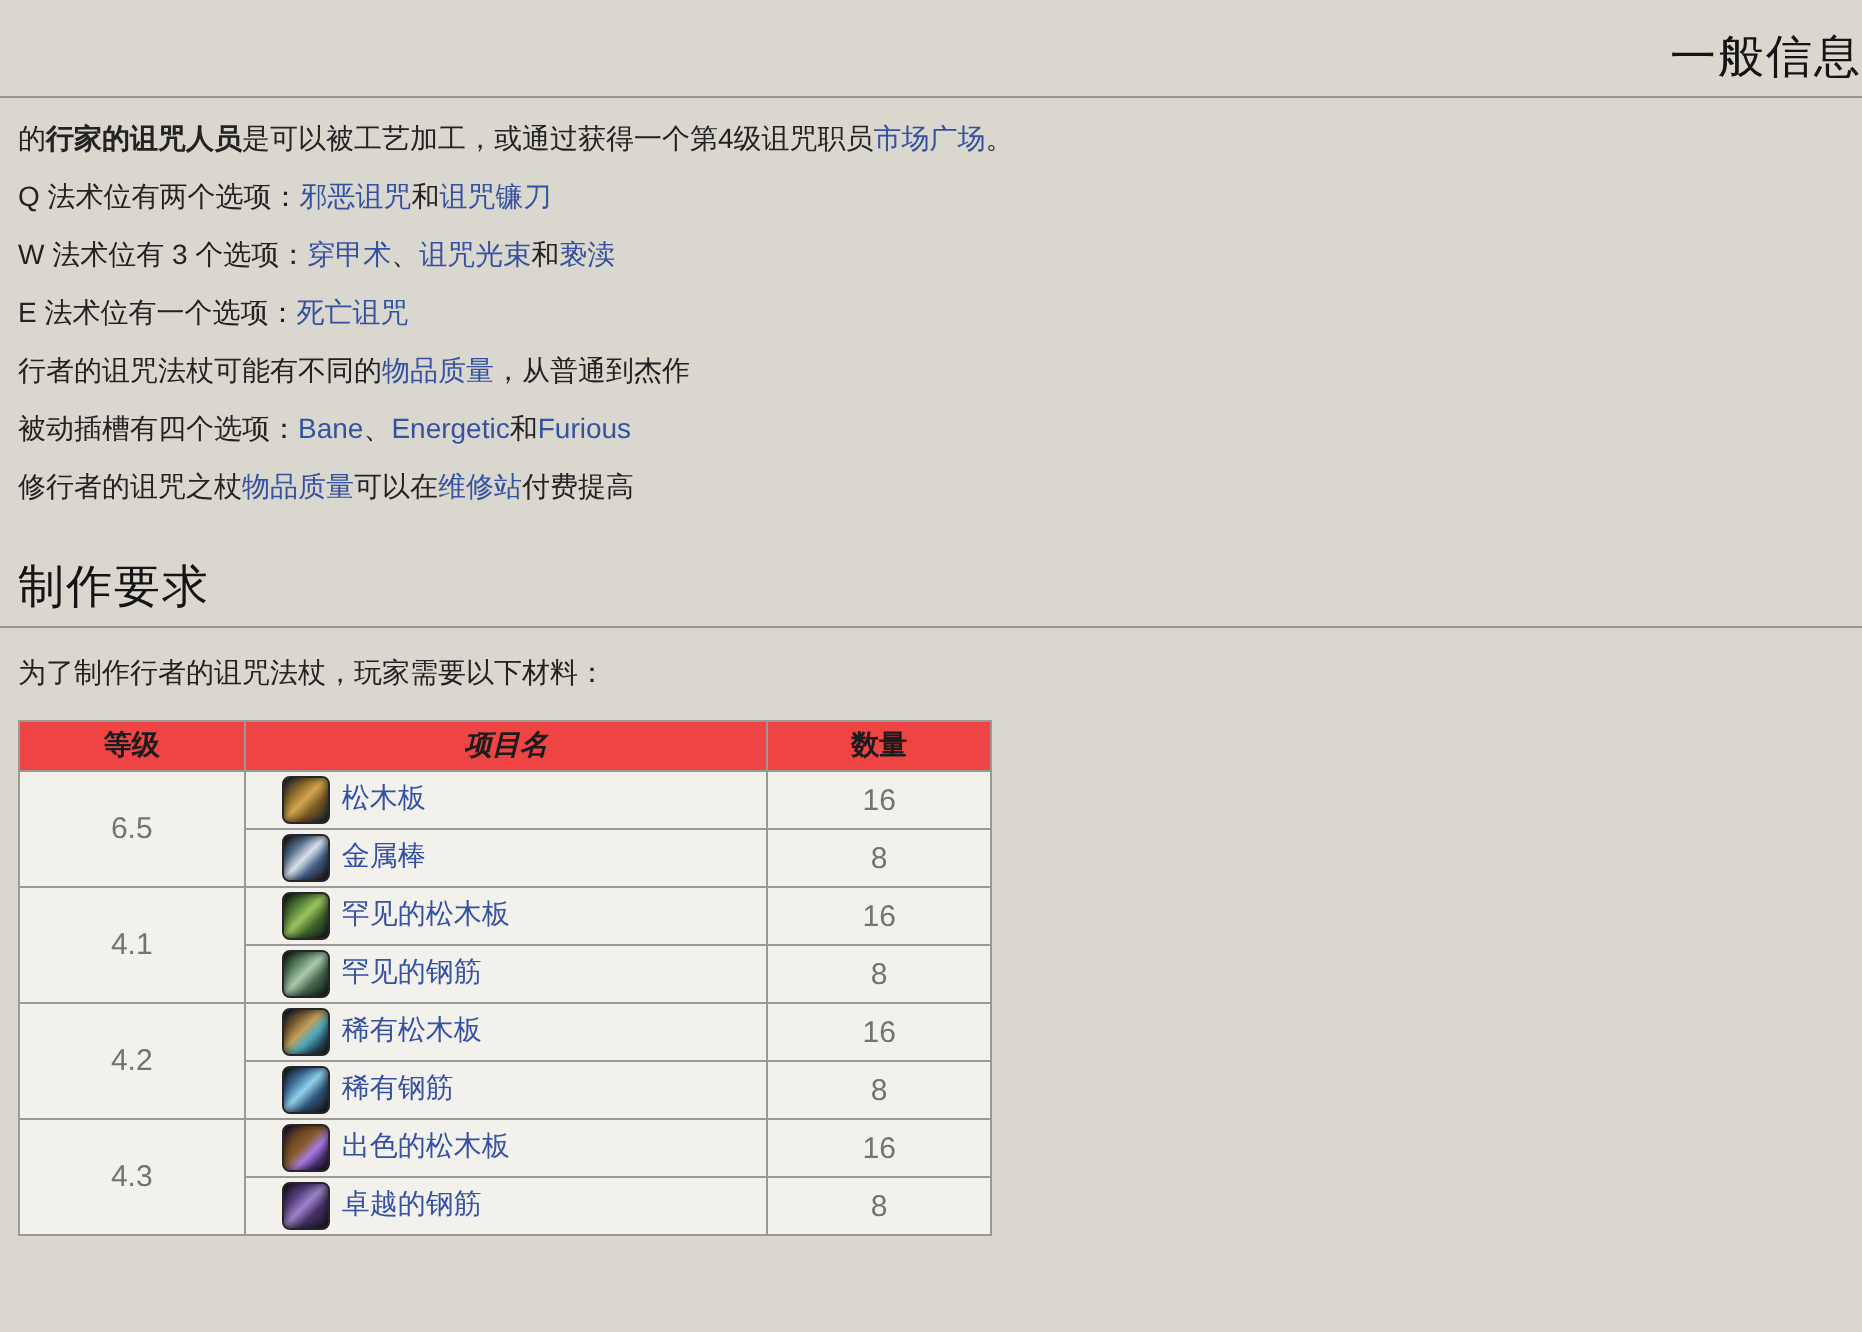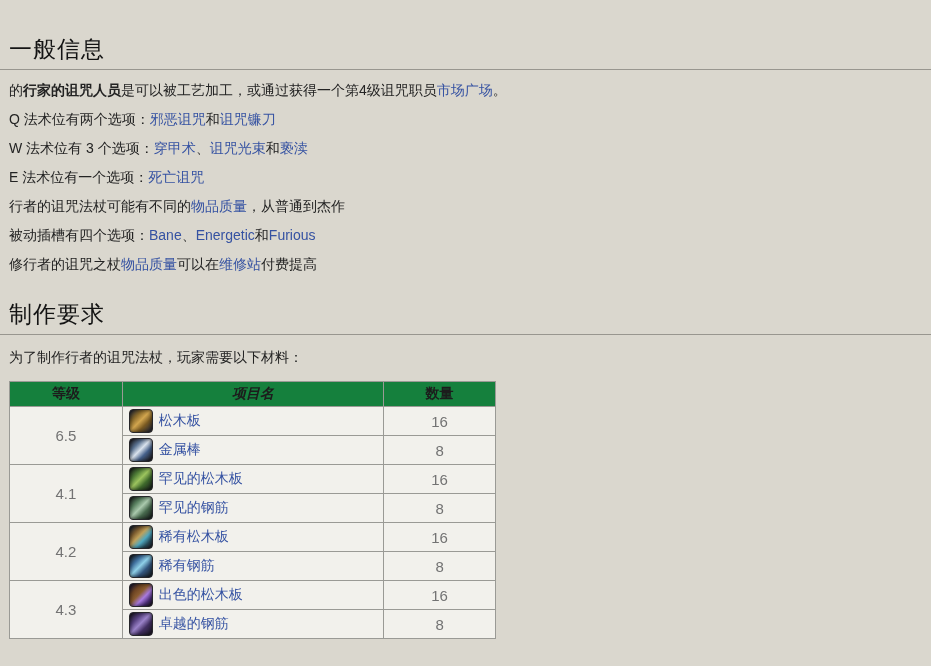--- a/index.html
+++ b/index.html
@@ -16,21 +16,21 @@
   h2.section-heading {
     font-family: "Liberation Serif", "DejaVu Serif", serif;
     font-weight: 400;
     font-size: 23px;
     color: #141414;
     margin: 26px 0 6px -9px;
     padding: 0 0 4px 9px;
     border-bottom: 1px solid #98968f;
     letter-spacing: 1px;
   }
-  h2.first { margin-top: 32px; }
+  h2.first { margin-top: 11px; text-align: right; }
 
   p.line {
     margin: 12px 0;
     font-size: 14px;
     line-height: 17px;
   }
   p.intro { margin: 14px 0 12px; font-size: 14px; }
   .b { font-weight: bold; }
   a.lnk, a.item-link {
     color: #3552a2;
@@ -40,32 +40,32 @@
 
   table.materials {
     margin-top: 14px;
     border-collapse: collapse;
     width: 487px;
     background: #f2f1ec;
     border: 1px solid #7e7e79;
     font-size: 14px;
   }
   table.materials th {
-    background: #15803d;
+    background: #ef4444;
     font-weight: bold;
     color: #1c1c1c;
     height: 25px;
     border: 1px solid #9a9a95;
     text-align: center;
     padding: 2px 6px;
   }
   table.materials td {
     border: 1px solid #9a9a95;
     height: 17px;
-    padding: 2px 6px;
+    padding: 2px 18px;
     background: #f2f1ec;
   }
   td.level-cell, td.qty-cell {
     text-align: center;
     color: #737373;
     font-size: 15px;
   }
   th.col-level { width: 113px; }
   th.col-item  { width: 262px; font-style: italic; }
   th.col-qty   { width: 112px; }

